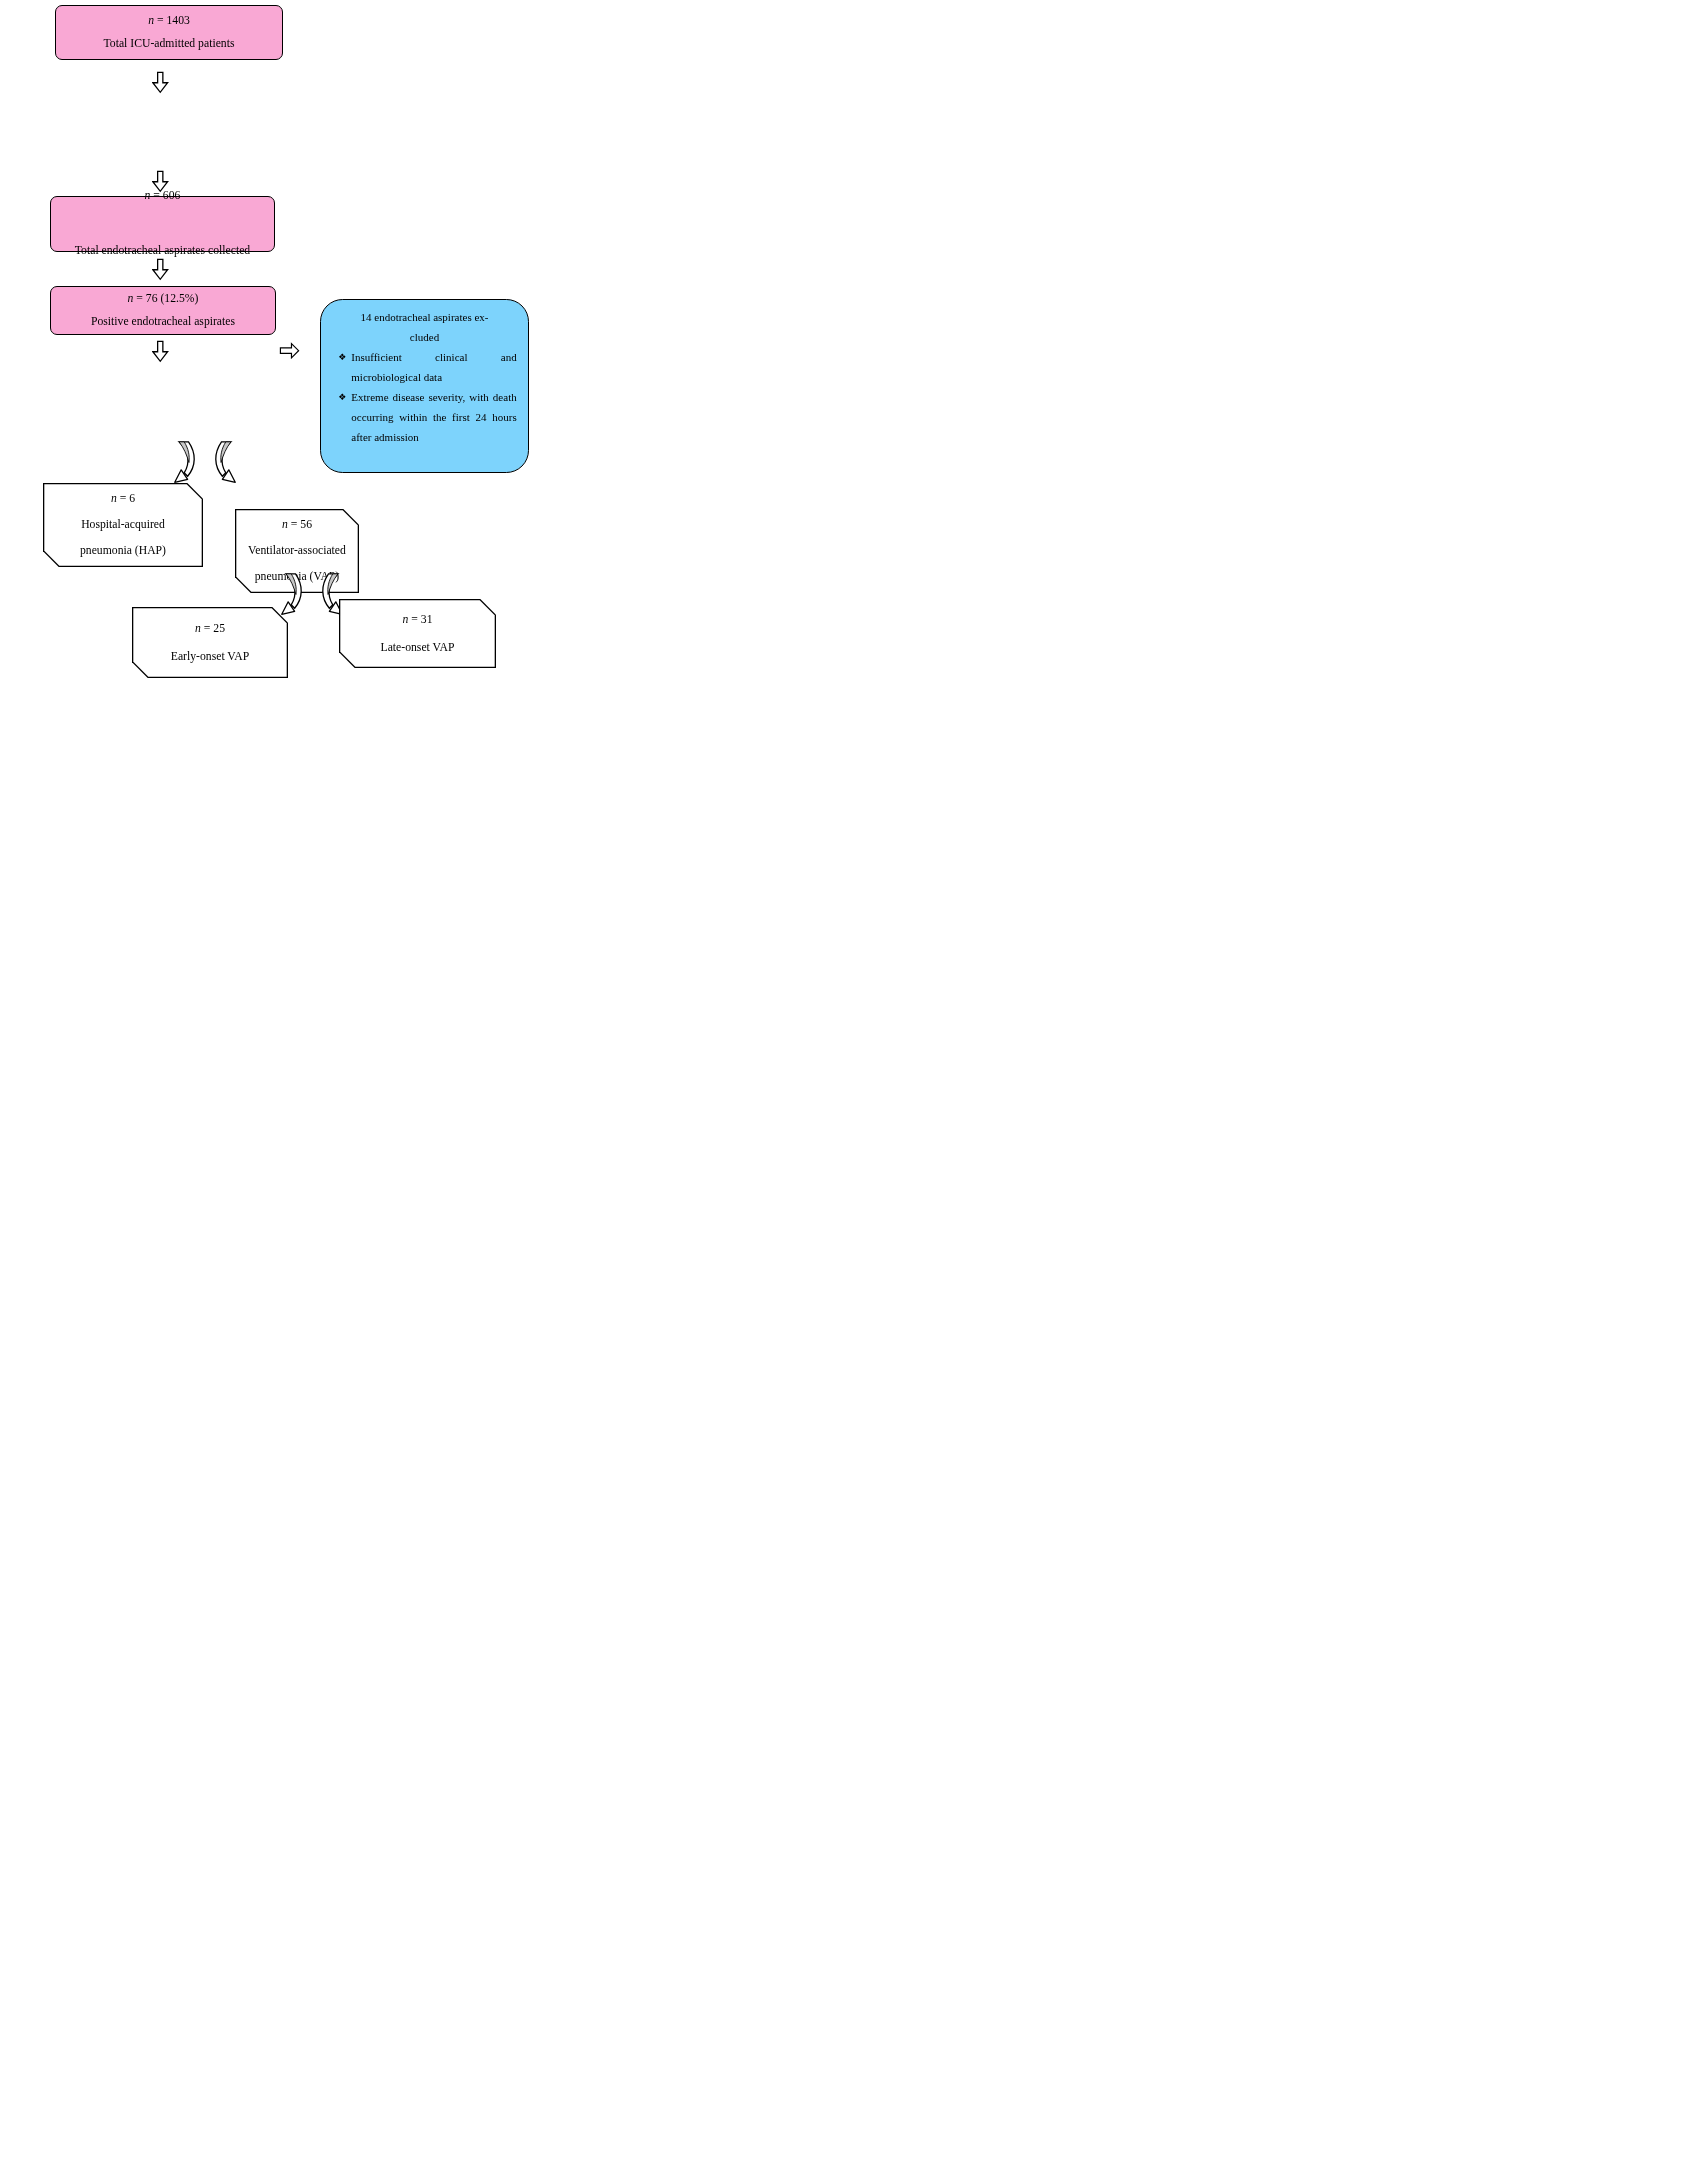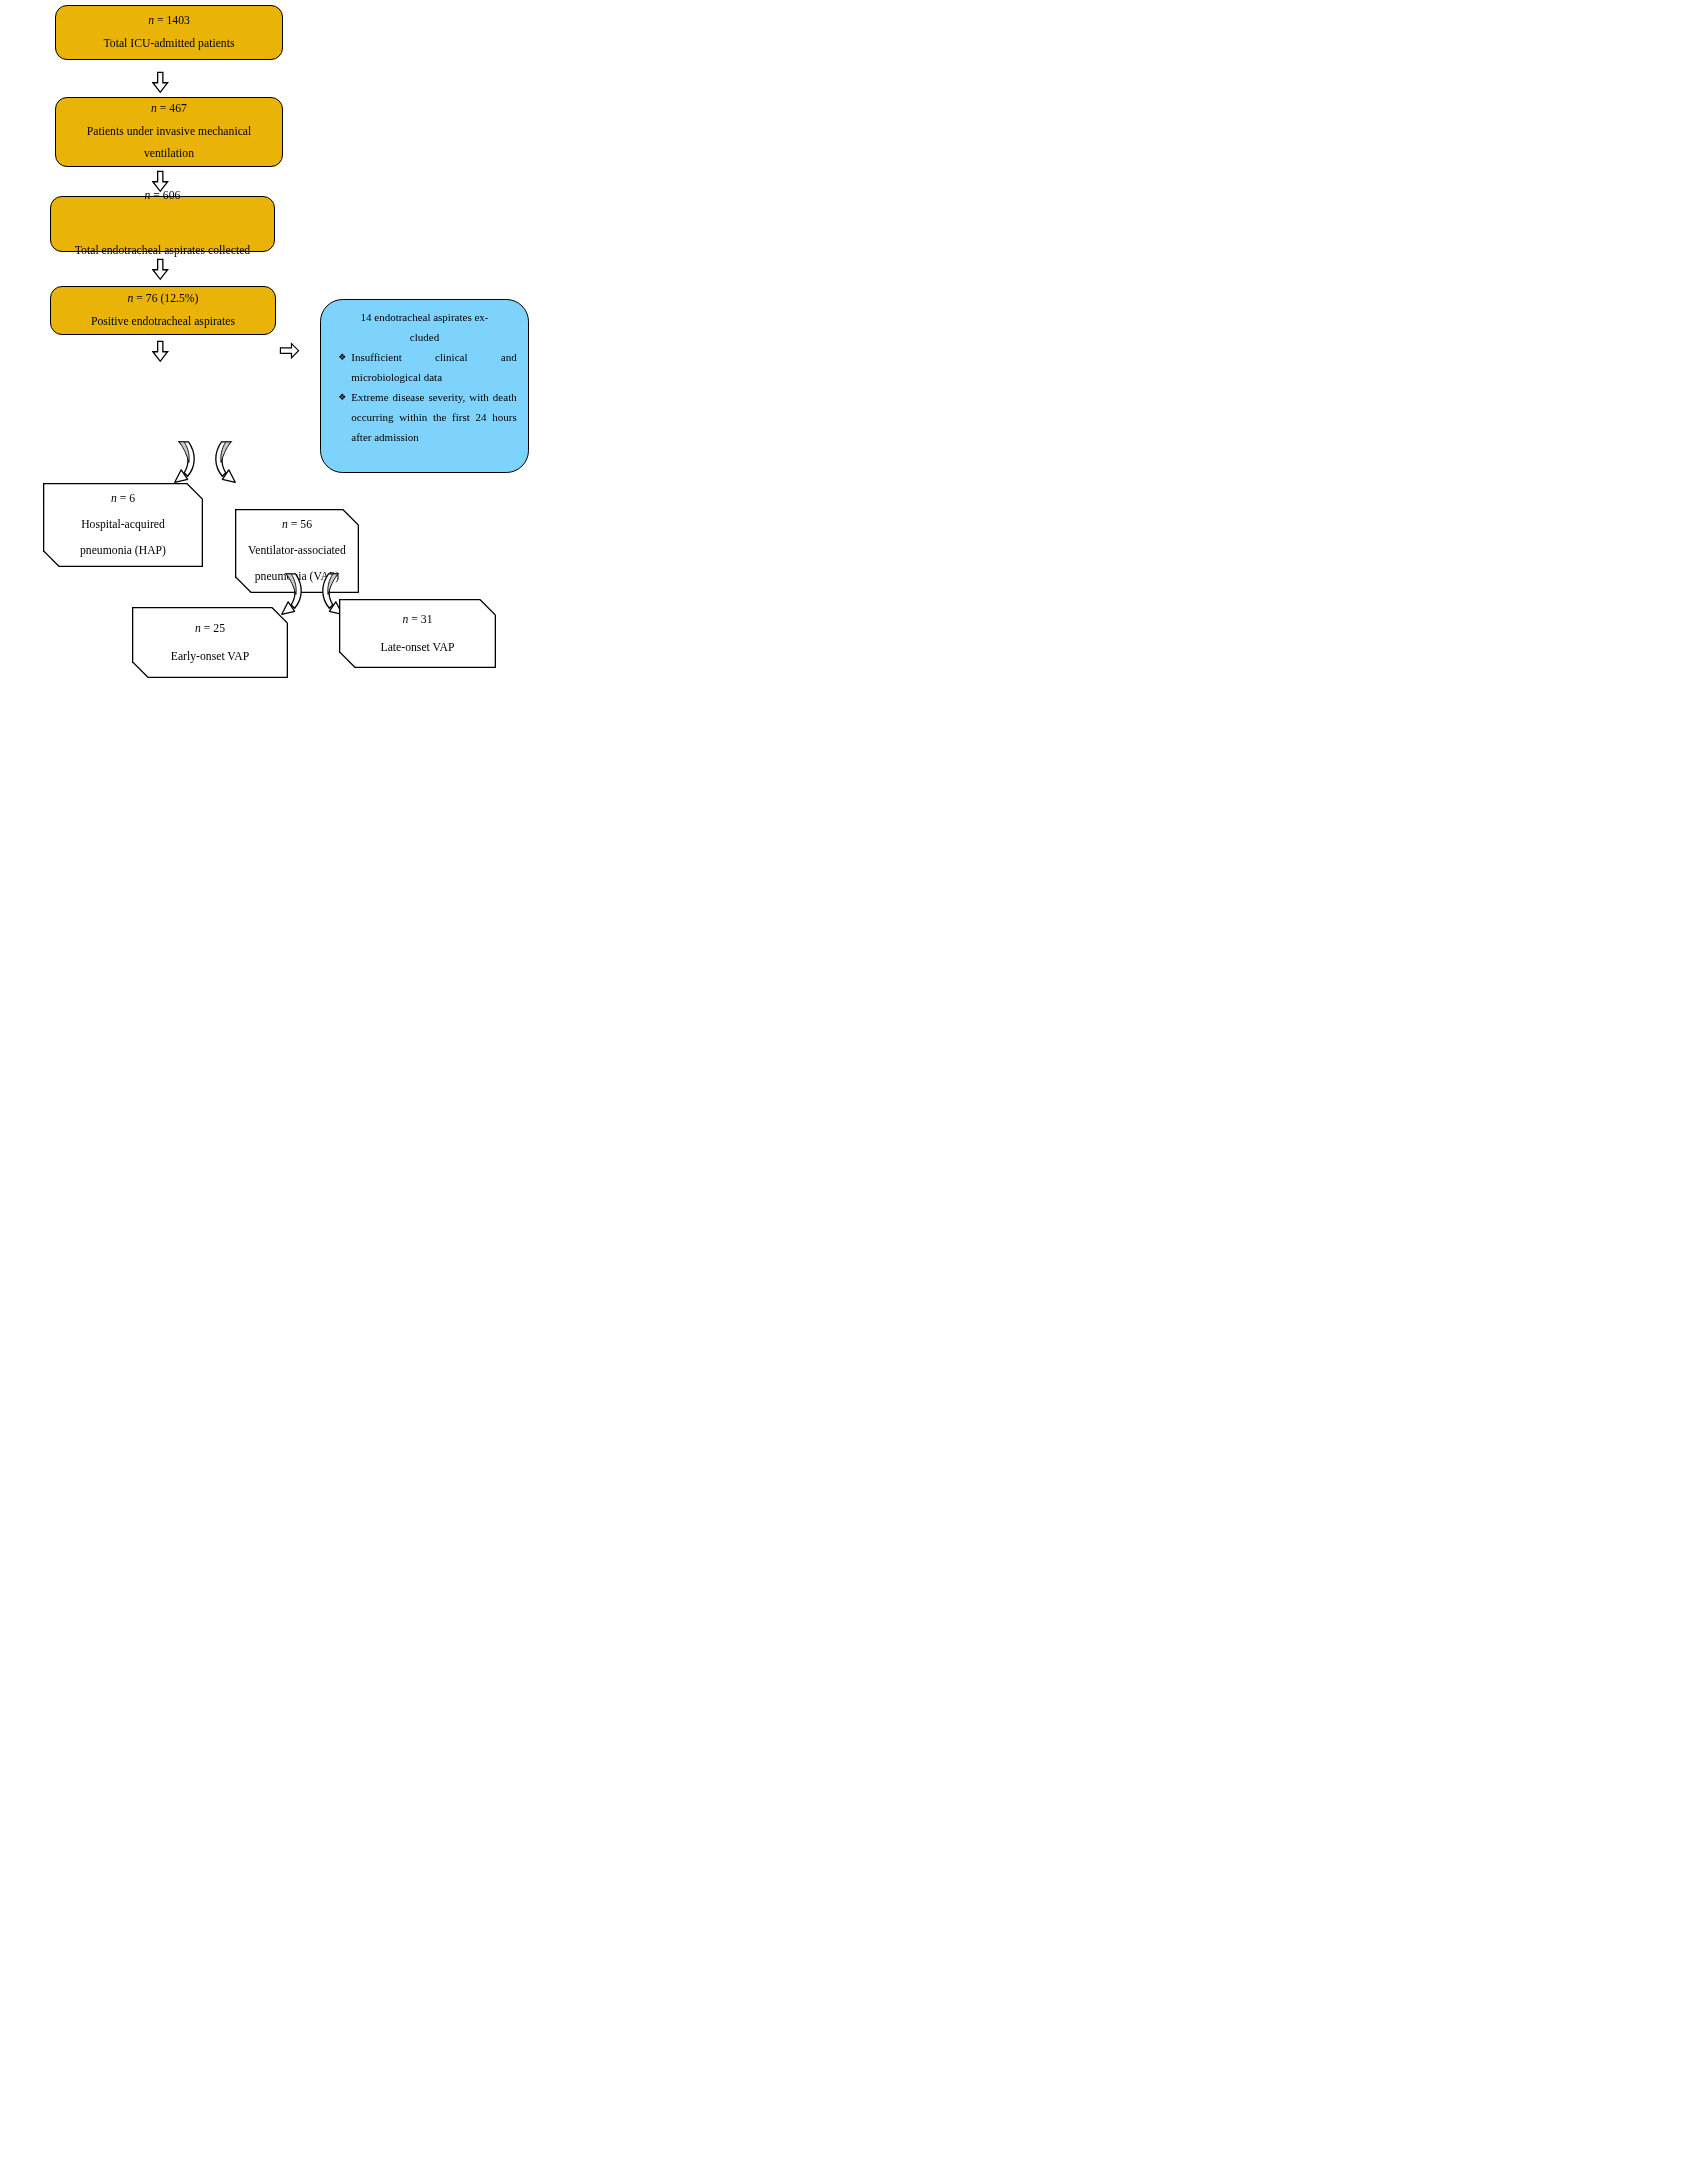--- a/index.html
+++ b/index.html
@@ -2,21 +2,21 @@
 <html style="font-size:7px"><head>
 <meta charset="utf-8">
 <style>
   html,body{margin:0;padding:0;background:#ffffff;}
   #page{
     position:relative;width:535px;height:681px;background:#ffffff;
     font-family:"Liberation Serif","DejaVu Serif",serif;color:#000;
     overflow:hidden;
   }
   .rbox{
-    position:absolute;background:#eab308;border:1.3px solid #000;border-radius:12px;
+    position:absolute;background:#f9a8d4;border:1.3px solid #000;border-radius:7px;
     display:flex;flex-direction:column;justify-content:center;align-items:center;
     text-align:center;font-size:11.7px;line-height:22.6px;box-sizing:border-box;
   }
   .rbox .line{white-space:nowrap;}
   .stat i{font-style:italic;}
   
   .cut{
     position:absolute;background:#000;
     clip-path:polygon(0 0, calc(100% - 15.7px) 0, 100% 15.7px, 100% 100%, 15.7px 100%, 0 calc(100% - 15.7px));
   }
@@ -50,25 +50,20 @@
     <div class="line stat"><i>n</i><span> = 1403</span></div>
     <div class="line">Total ICU-admitted patients</div>
   </div>
 
   <div class="arr" style="left:152px;top:71px;">
     <svg width="16.5" height="22.6" viewBox="0 0 38 50">
       <polygon points="13,2 25,2 25,26 36,26 19,48 2,26 13,26" fill="#fff" stroke="#000" stroke-width="3"></polygon>
     </svg>
   </div>
 
-  <div class="rbox" style="left:55px;top:97px;width:228px;height:70px;">
-    <div class="line stat"><i>n</i><span> = 467</span></div>
-    <div class="line">Patients under invasive mechanical</div>
-    <div class="line">ventilation</div>
-  </div>
 
   <div class="arr" style="left:152px;top:170px;">
     <svg width="16.5" height="22.6" viewBox="0 0 38 50">
       <polygon points="13,2 25,2 25,26 36,26 19,48 2,26 13,26" fill="#fff" stroke="#000" stroke-width="3"></polygon>
     </svg>
   </div>
 
   <div class="rbox" style="left:50px;top:196px;width:225px;height:56px;gap:32px;">
     <div class="line stat"><i>n</i><span> = 606</span></div>
     <div class="line">Total endotracheal aspirates collected</div>

